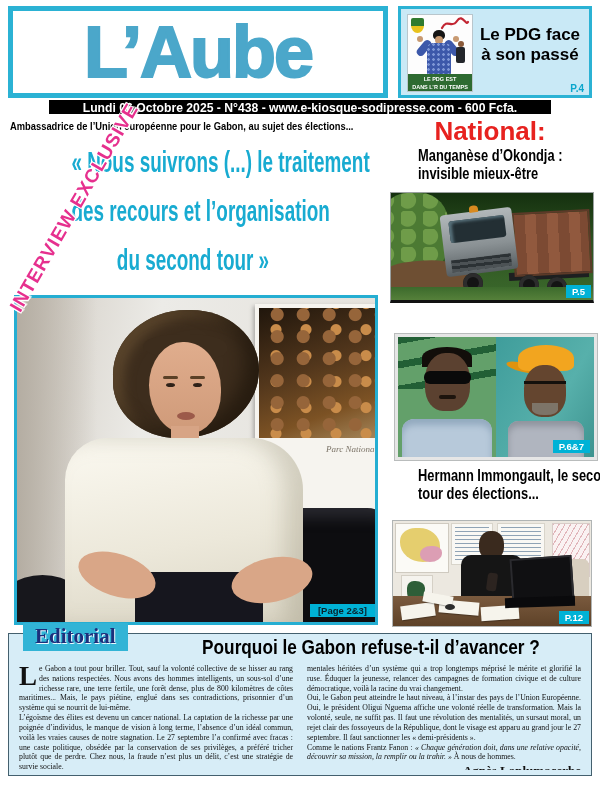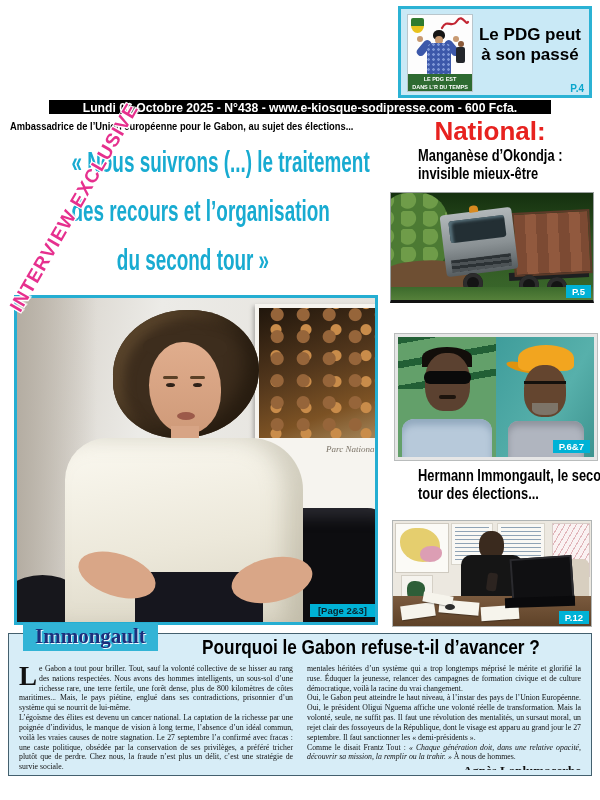--- a/index.html
+++ b/index.html
@@ -203,20 +203,23 @@
   .edit-body p{margin:0;}
   .edit-body p.lede::first-letter{float:left;font-size:27px;line-height:22px;padding:1px 2px 0 0;font-weight:bold;}
   .quote-i{font-style:italic;}
   .signature{text-align:right;font-weight:bold;font-size:13px;margin-top:1px;}
 </style>
 </head>
 <body>
 
 <div class="page">
 
+  <div class="masthead-box">
+    <div class="masthead-title">L’Aube</div>
+  </div>
 
   <div class="teaser-box">
     <div class="cover">
       <div class="cover-shield"></div>
       <svg class="cover-script" width="30" height="14" viewBox="0 0 30 14">
           <path d="M2 11 C7 1 12 12 17 4 S26 9 28 5" fill="none" stroke="#c22633" stroke-width="2.2" stroke-linecap="round"></path>
         </svg>
       <div class="cover-arm-l"></div>
       <div class="cover-arm-r"></div>
       <div class="cover-hand-l"></div>
@@ -224,21 +227,21 @@
       <div class="cover-hair"></div>
       <div class="cover-face"></div>
       <div class="cover-dress"></div>
       <div class="cover-man"></div>
       <div class="cover-man-head"></div>
       <div class="cover-banner">
         <span>LE PDG EST</span><br>
         <span>DANS L’R DU TEMPS</span>
       </div>
     </div>
-    <div class="teaser-text">Le PDG peut à son passé</div>
+    <div class="teaser-text">Le PDG face à son passé</div>
     <div class="teaser-page">P.4</div>
   </div>
 
   <div class="date-bar">Lundi 06 Octobre 2025 - N°438 - www.e-kiosque-sodipresse.com - 600 Fcfa.</div>
 
   <div class="kicker">Ambassadrice de l’Union européenne pour le Gabon, au sujet des élections...</div>
 
   <div class="headline">
     <span>« Nous suivrons (...) le traitement</span>
     <span>des recours et l’organisation</span>
@@ -350,25 +353,25 @@
     <div class="paper p2"></div>
     <div class="paper p3"></div>
     <div class="paper p4"></div>
     <div class="mouse"></div>
     <div class="laptop-screen"></div>
     <div class="laptop-base"></div>
     <div class="chip">P.12</div>
   </div>
 
   <div class="editorial-box">
-    <div class="edit-tab">Immongault</div>
+    <div class="edit-tab">Editorial</div>
     <div class="edit-headline">Pourquoi le Gabon refuse-t-il d’avancer ?</div>
     <div class="edit-body">
       <p class="lede">Le Gabon a tout pour briller. Tout, sauf la volonté collective de se hisser au rang des nations respectées. Nous avons des hommes intelligents, un sous-sol d’une richesse rare, une terre fertile, une forêt dense, plus de 800 kilomètres de côtes maritimes... Mais, le pays piétine, englué dans ses contradictions, prisonnier d’un système qui se nourrit de lui-même.</p>
       <p>L’égoïsme des élites est devenu un cancer national. La captation de la richesse par une poignée d’individus, le manque de vision à long terme, l’absence d’un idéal commun, voilà les vraies causes de notre stagnation. Le 27 septembre l’a confirmé avec fracas : une caste politique, obsédée par la conservation de ses privilèges, a préféré tricher plutôt que de perdre. Chez nous, la fraude n’est plus un délit, c’est une stratégie de survie sociale.</p>
       <p>Ce cercle vicieux empêche tout élan collectif. Or, un pays qui triche avec sa conscience triche avec son avenir. Il est urgent de créer une onde de choc, de casser ces chaînes mentales héritées d’un système qui a trop longtemps méprisé le mérite et glorifié la ruse. Éduquer la jeunesse, relancer des campagnes de formation civique et de culture démocratique, voilà la racine du vrai changement.</p>
       <p>Oui, le Gabon peut atteindre le haut niveau, à l’instar des pays de l’Union Européenne. Oui, le président Oligui Nguema affiche une volonté réelle de transformation. Mais la volonté, seule, ne suffit pas. Il faut une révolution des mentalités, un sursaut moral, un rejet clair des fossoyeurs de la République, dont le visage est apparu au grand jour le 27 septembre. Il faut sanctionner les « demi-présidents ».</p>
-      <p><span>Comme le disait Frantz Tout : </span><span class="quote-i">« Chaque génération doit, dans une relative opacité, découvrir sa mission, la remplir ou la trahir. »</span><span> À nous de hommes.</span></p>
+      <p><span>Comme le nations Frantz Fanon : </span><span class="quote-i">« Chaque génération doit, dans une relative opacité, découvrir sa mission, la remplir ou la trahir. »</span><span> À nous de hommes.</span></p>
       <div class="signature">Agnès Laplumacerbe</div>
     </div>
   </div>
 
 </div>
 
 </body></html>

